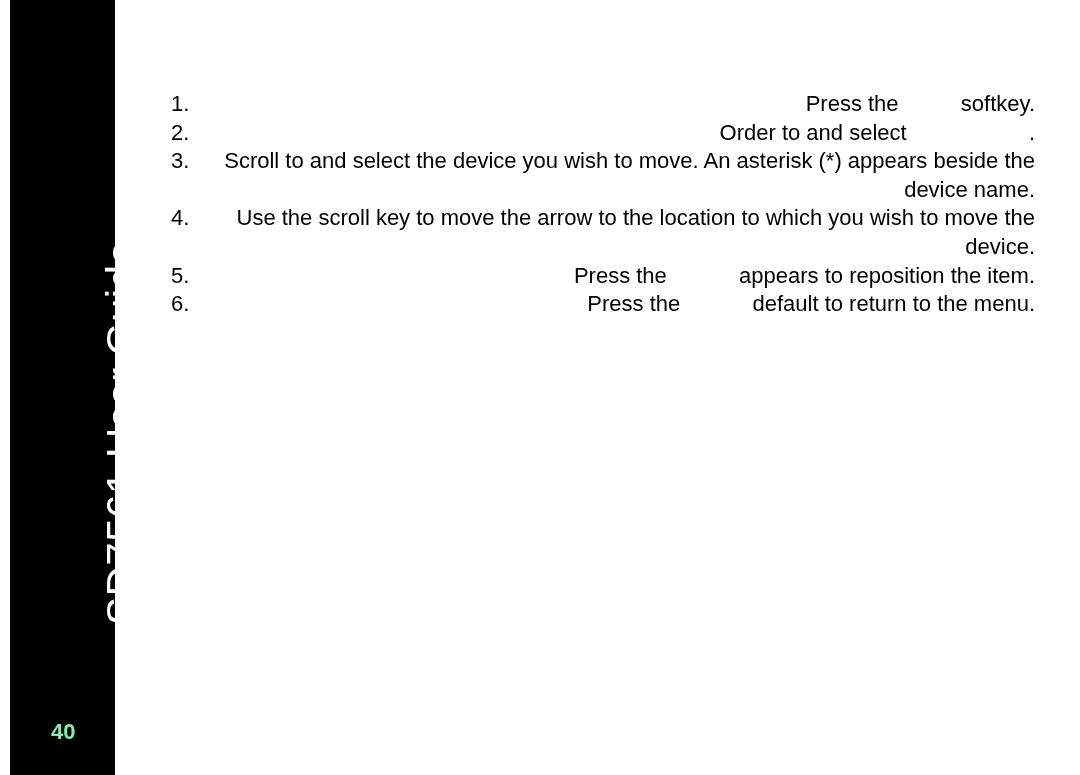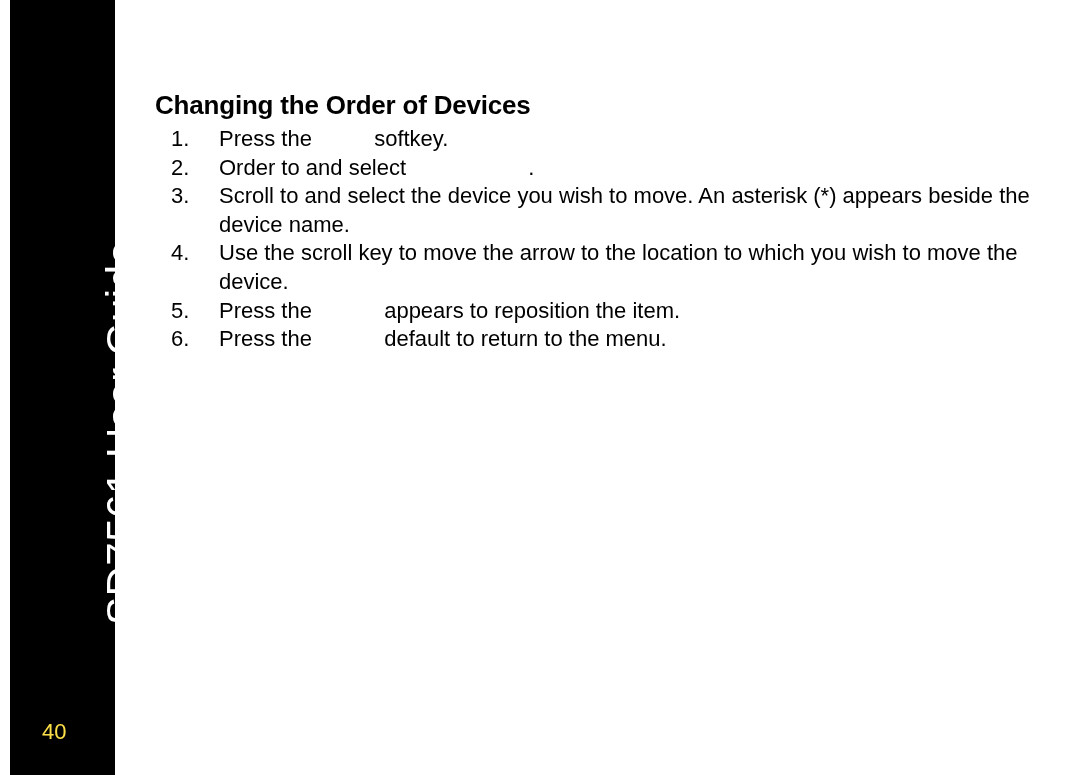--- a/index.html
+++ b/index.html
@@ -38,24 +38,24 @@
       font-weight: 400;
       transform: rotate(-90deg);
       transform-origin: left top;
       left: 88px;
       top: 625px;
       white-space: nowrap;
       letter-spacing: 0.5px;
     }
     .page-number {
       position: absolute;
-      color: #fde047;
+      color: #86efac;
       font-size: 22px;
-      font-weight: 400;
-      left: 32px;
+      font-weight: 700;
+      left: 41px;
       bottom: 30px;
     }
     .content {
       position: absolute;
       left: 155px;
       top: 90px;
       width: 880px;
       color: #000;
     }
     .heading {
@@ -82,20 +82,21 @@
       list-style: none;
       counter-reset: step;
       font-size: 22px;
       line-height: 1.3;
     }
     ol.steps > li {
       counter-increment: step;
       position: relative;
       padding-left: 64px;
       margin-bottom: 0px;
+      text-align: right;
     }
     ol.steps > li::before {
       content: counter(step) ".";
       position: absolute;
       left: 16px;
       top: 0;
     }
     .gap {
       display: inline-block;
       width: 50px;
@@ -112,21 +113,20 @@
 </head>
 <body>
 
 <div class="page">
   <div class="sidebar">
     <div class="side-title">SD7561 User Guide</div>
     <div class="page-number">40</div>
   </div>
 
   <div class="content">
-    <div class="heading">Changing the Order of Devices</div>
 
 
 
     <ol class="steps">
       <li>
         <span>Press the </span><span class="gap"></span><span> softkey.</span>
       </li>
       <li>
         <span>Order to and select </span><span class="gap-wide"></span><span> .</span>
       </li>

